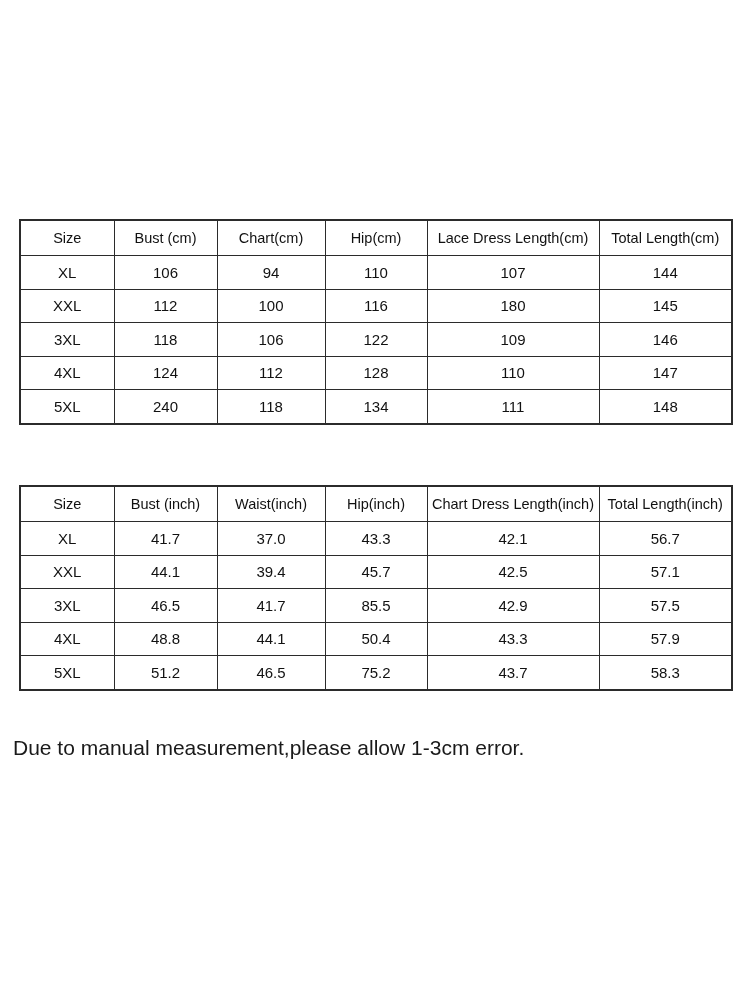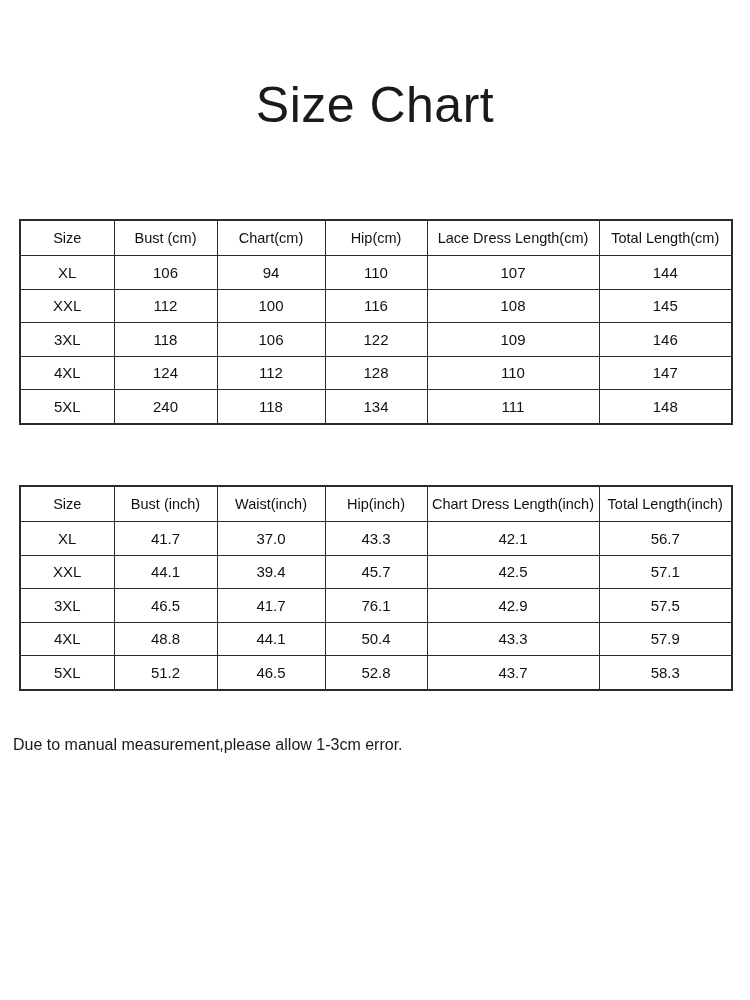--- a/index.html
+++ b/index.html
@@ -63,31 +63,30 @@
   col.c-size  { width: 94px;  }
   col.c-bust  { width: 103px; }
   col.c-waist { width: 108px; }
   col.c-hip   { width: 102px; }
   col.c-lace  { width: 172px; }
   col.c-total { width: 133px; }
   .note {
     position: absolute;
     left: 13px;
     top: 736px;
-    font-size: 16px;
+    font-size: 21px;
     font-weight: 400;
     color: #1a1a1a;
   }
 </style>
 </head>
 <body>
 
 <div id="page">
 
-  <h1 class="title">Size Chart</h1>
 
   <table class="size-table" id="cm-table">
     <colgroup>
       <col class="c-size">
         <col class="c-bust">
         <col class="c-waist">
       <col class="c-hip">
         <col class="c-lace">
         <col class="c-total">
     </colgroup>
@@ -108,21 +107,21 @@
         <td>94</td>
         <td>110</td>
         <td>107</td>
         <td>144</td>
       </tr>
       <tr>
         <td>XXL</td>
         <td>112</td>
         <td>100</td>
         <td>116</td>
-        <td>108</td>
+        <td>180</td>
         <td>145</td>
       </tr>
       <tr>
         <td>3XL</td>
         <td>118</td>
         <td>106</td>
         <td>122</td>
         <td>109</td>
         <td>146</td>
       </tr>
@@ -178,37 +177,37 @@
         <td>44.1</td>
         <td>39.4</td>
         <td>45.7</td>
         <td>42.5</td>
         <td>57.1</td>
       </tr>
       <tr>
         <td>3XL</td>
         <td>46.5</td>
         <td>41.7</td>
-        <td>76.1</td>
+        <td>85.5</td>
         <td>42.9</td>
         <td>57.5</td>
       </tr>
       <tr>
         <td>4XL</td>
         <td>48.8</td>
         <td>44.1</td>
         <td>50.4</td>
         <td>43.3</td>
         <td>57.9</td>
       </tr>
       <tr>
         <td>5XL</td>
         <td>51.2</td>
         <td>46.5</td>
-        <td>52.8</td>
+        <td>75.2</td>
         <td>43.7</td>
         <td>58.3</td>
       </tr>
     </tbody>
   </table>
 
   <div class="note">Due to manual measurement,please allow 1-3cm error.</div>
 
 </div>
 

